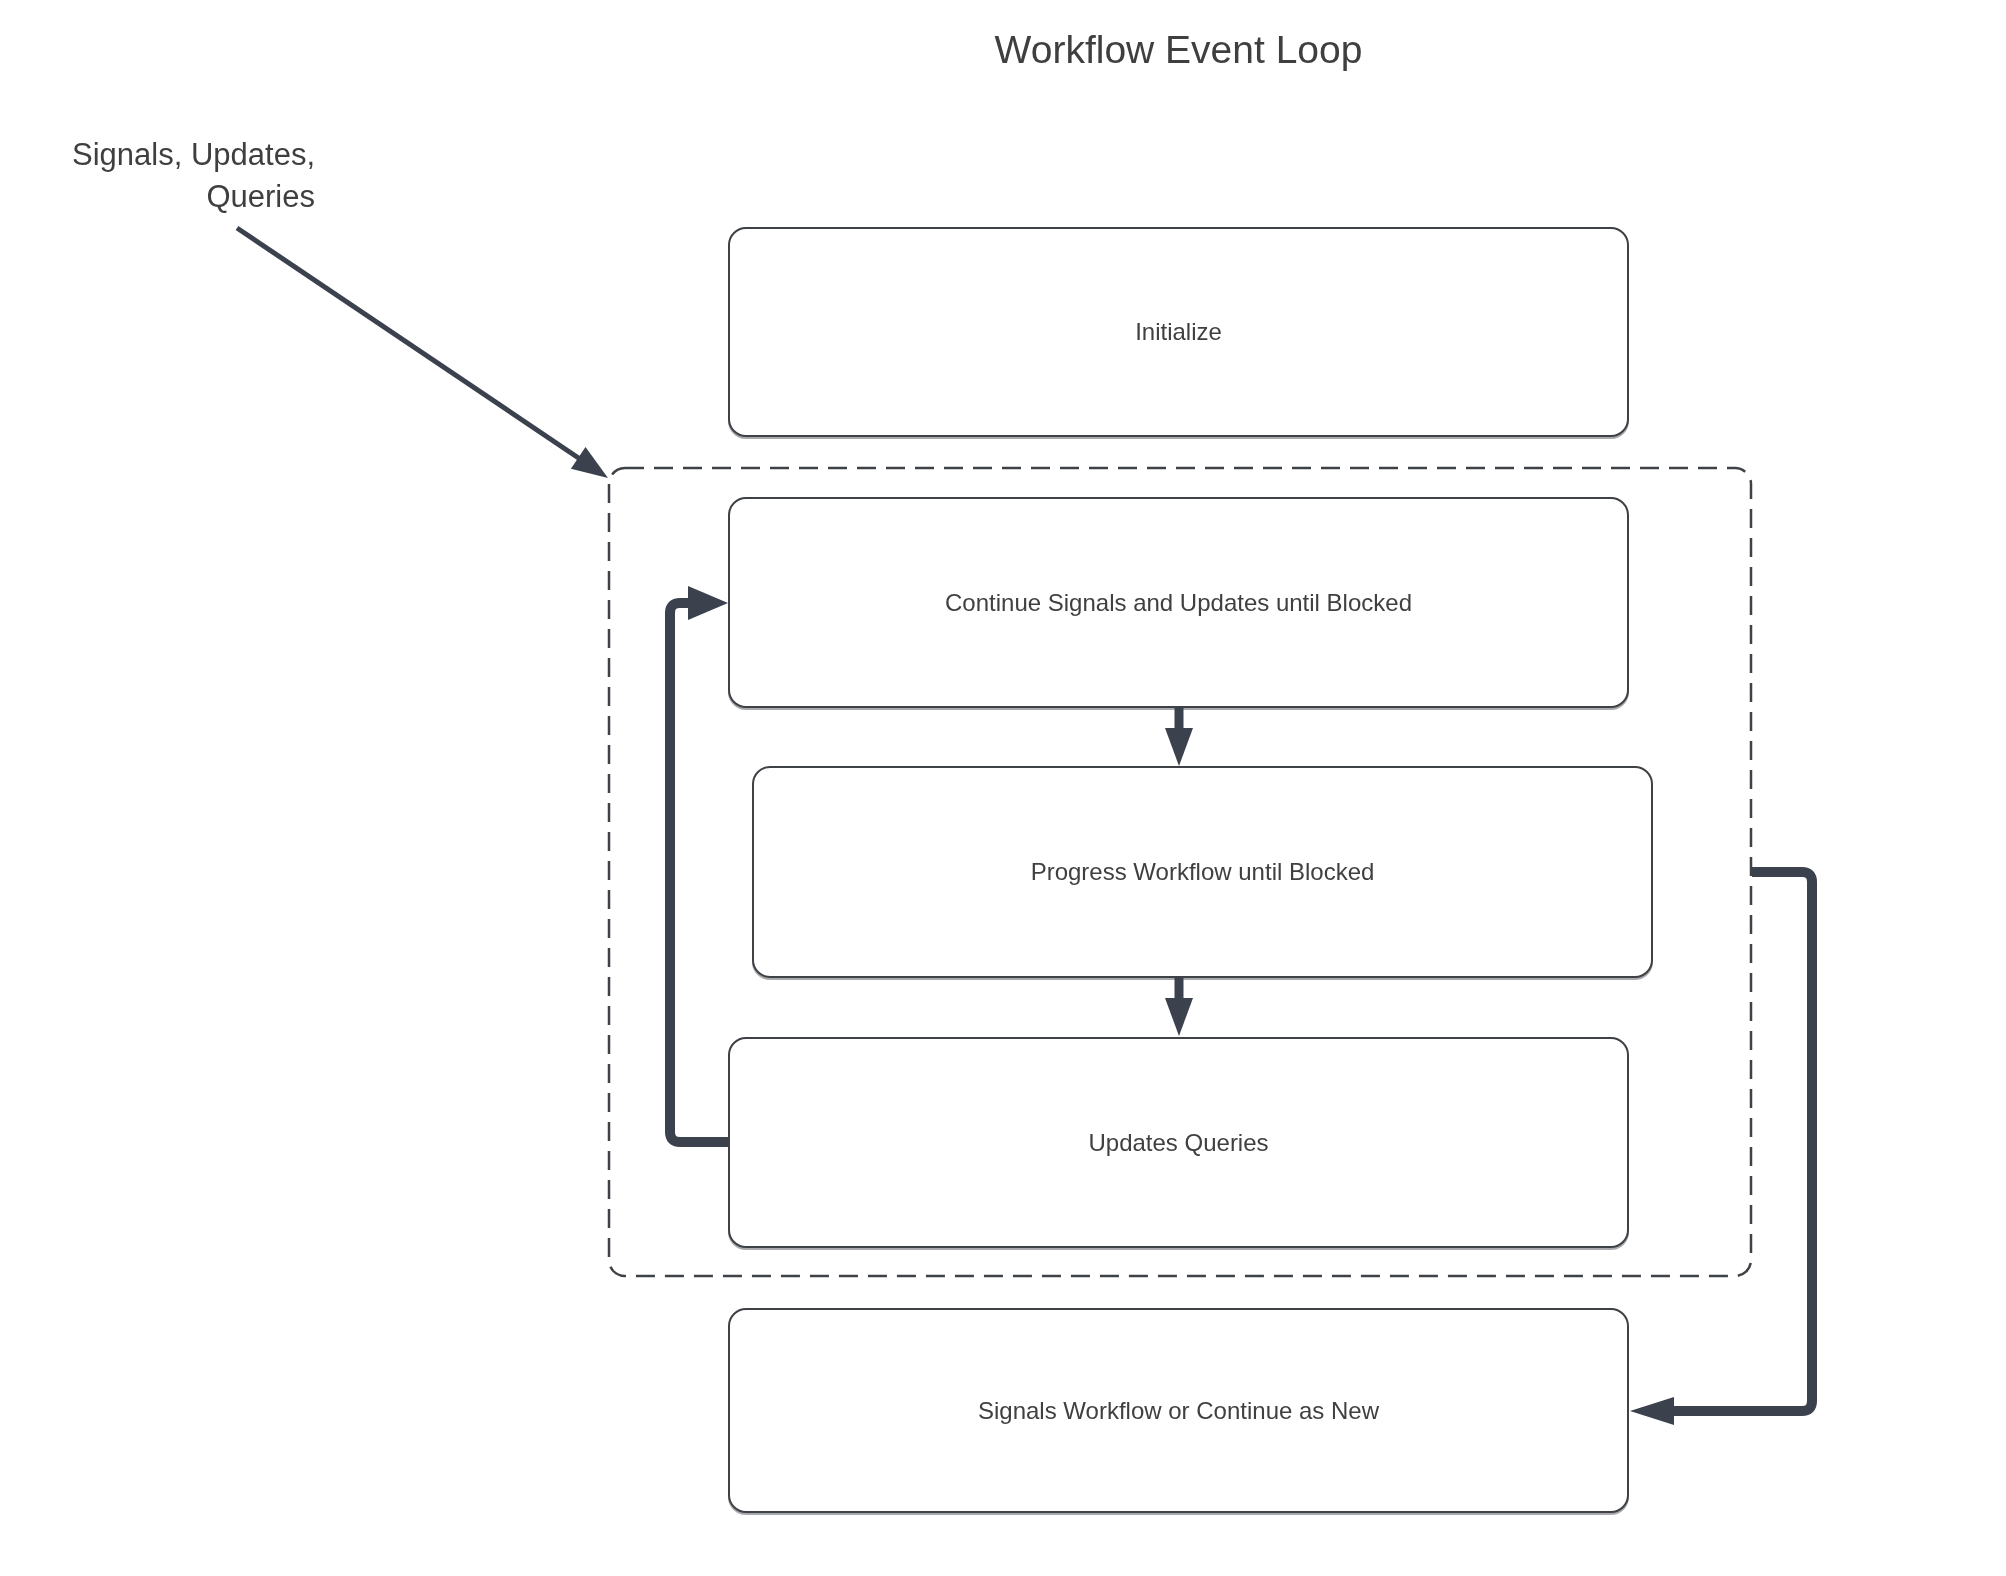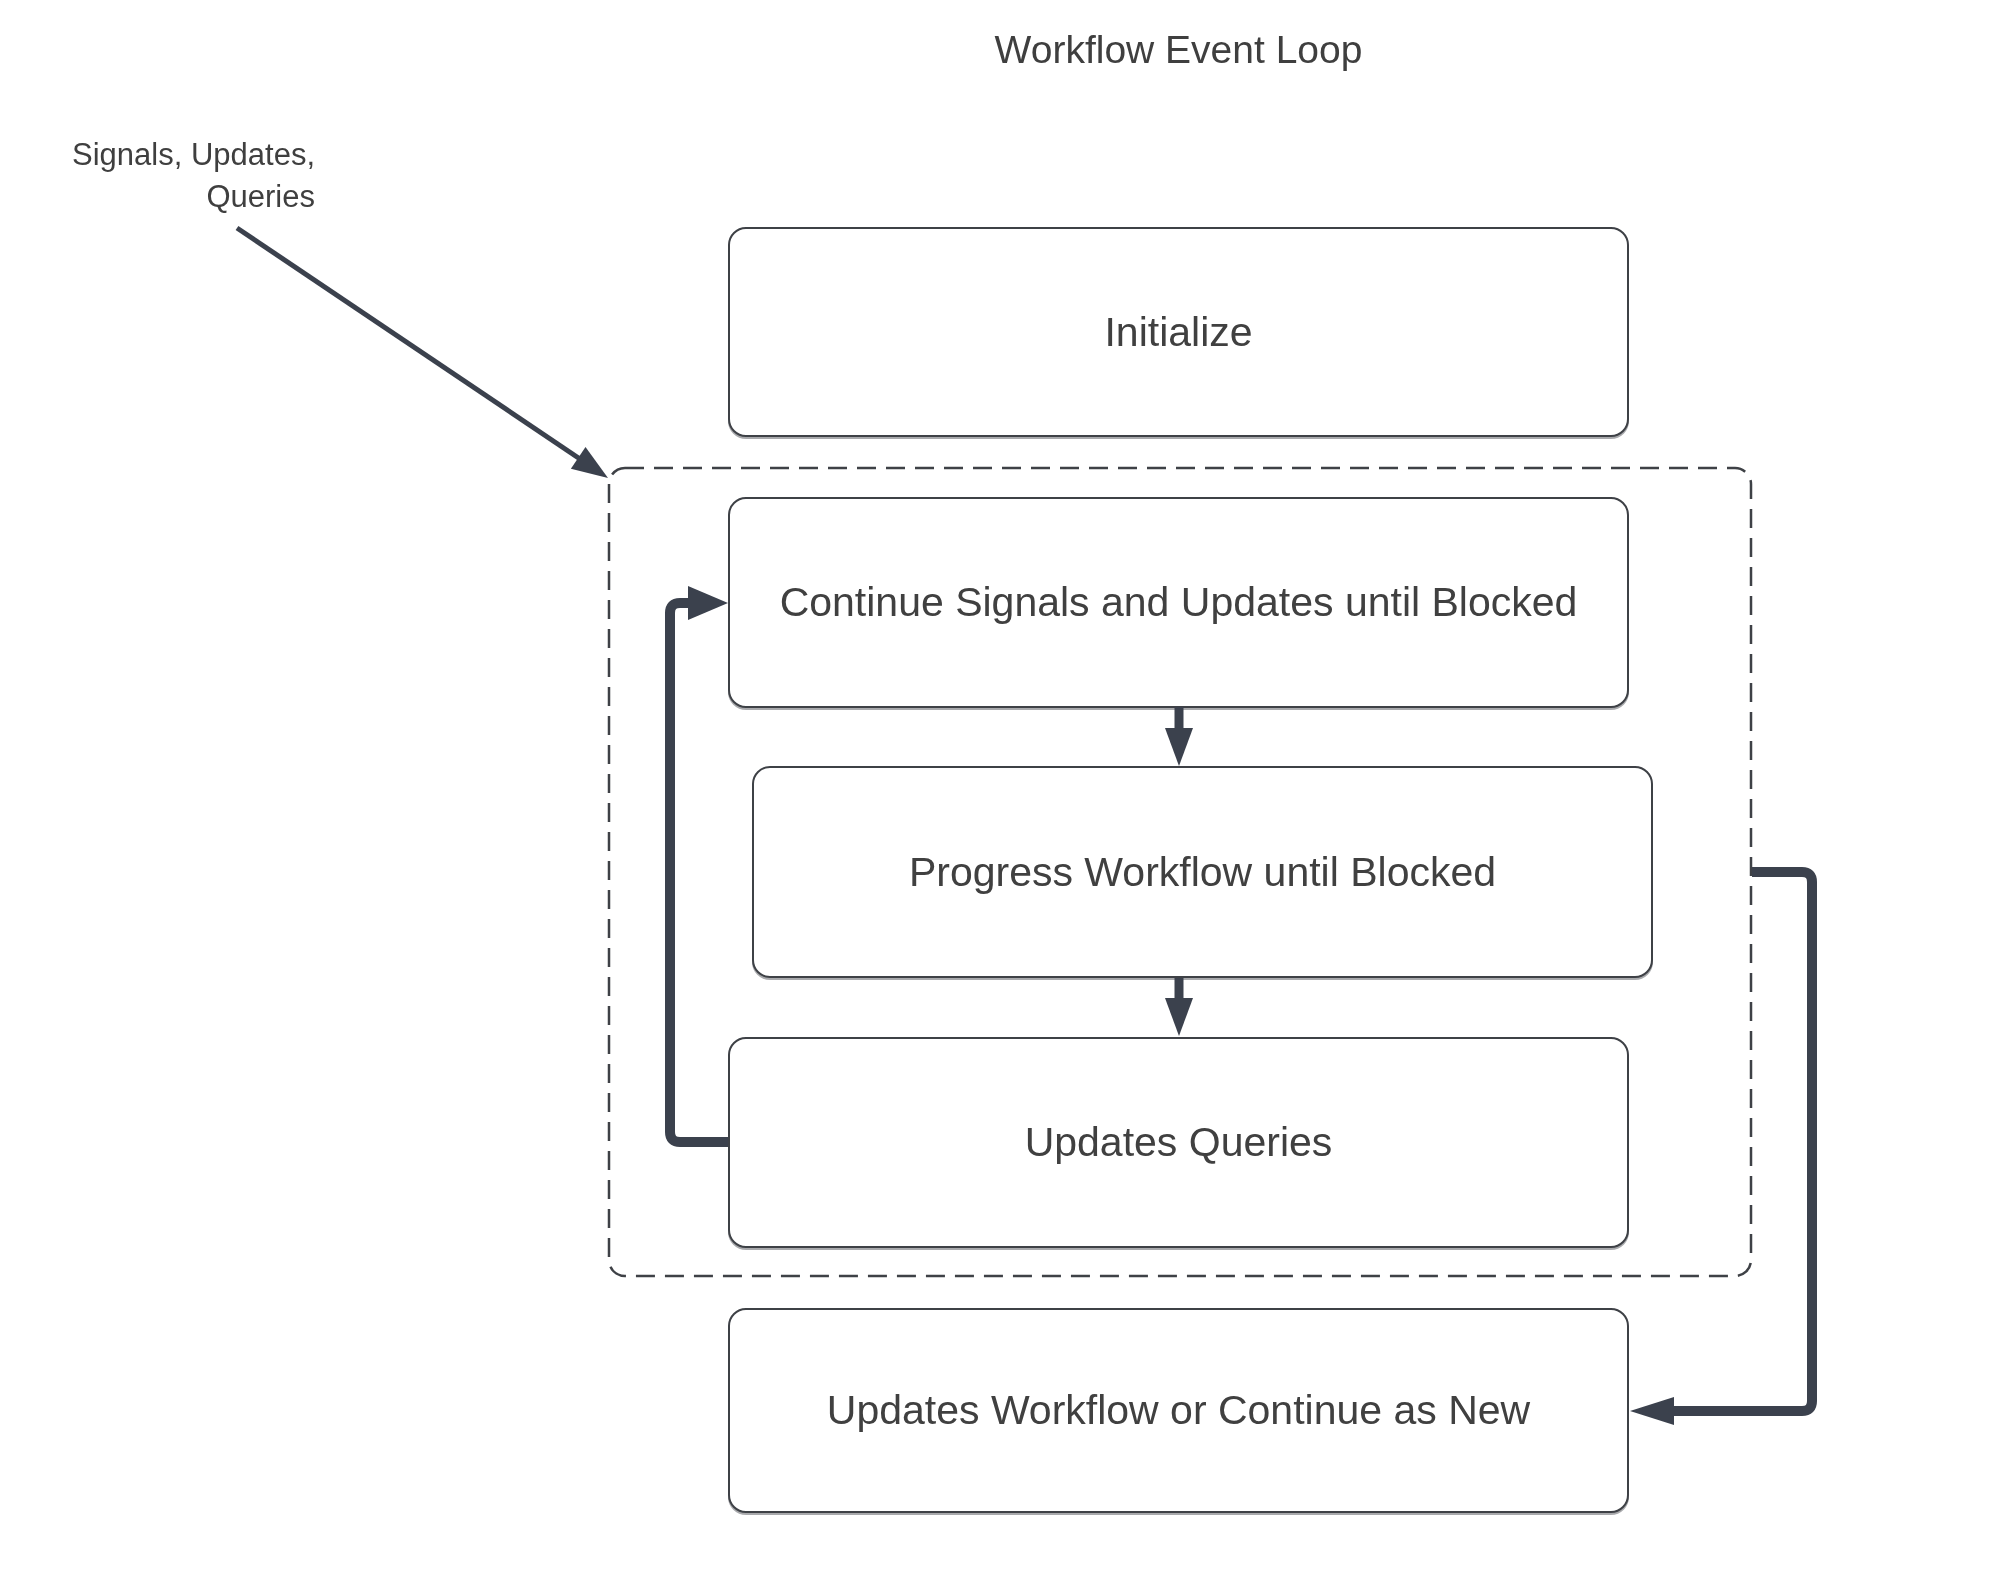--- a/index.html
+++ b/index.html
@@ -44,21 +44,21 @@
     left: 728px;
     width: 901px;
     background: #ffffff;
     border: 2px solid #3e4146;
     border-radius: 18px;
     box-shadow: 0 2px 0 rgba(62, 65, 70, 0.45);
     display: flex;
     align-items: center;
     justify-content: center;
     text-align: center;
-    font-size: 41px;
+    font-size: 24px;
     color: #404040;
     padding: 0 40px;
   }
   #node-initialize        { top: 227px;  height: 210px; }
   #node-progress-signals  { top: 497px;  height: 211px; }
   #node-progress-workflow { top: 766px;  height: 212px; margin-left: 24px; }
   #node-execute-queries   { top: 1037px; height: 211px; }
   #node-complete          { top: 1308px; height: 205px; }
 
   .connector-layer {
@@ -88,21 +88,21 @@
 
 <div class="node" id="node-progress-workflow">
   <span>Progress Workflow until Blocked</span>
 </div>
 
 <div class="node" id="node-execute-queries">
   <span>Updates Queries</span>
 </div>
 
 <div class="node" id="node-complete">
-  <span>Updates Workflow or Continue as New</span>
+  <span>Signals Workflow or Continue as New</span>
 </div>
 
 <svg class="connector-layer" viewBox="0 0 2006 1576" xmlns="http://www.w3.org/2000/svg">
 
   <rect x="609" y="468" width="1142" height="808" rx="16" fill="none" stroke="#3e4146" stroke-width="2.5" stroke-dasharray="19 10"></rect>
 
   <g>
     <line x1="237" y1="228" x2="580" y2="459" stroke="#3b414d" stroke-width="5"></line>
     <polygon points="608,478 570.9,468.7 585.5,447.1" fill="#3b414d"></polygon>
   </g>

